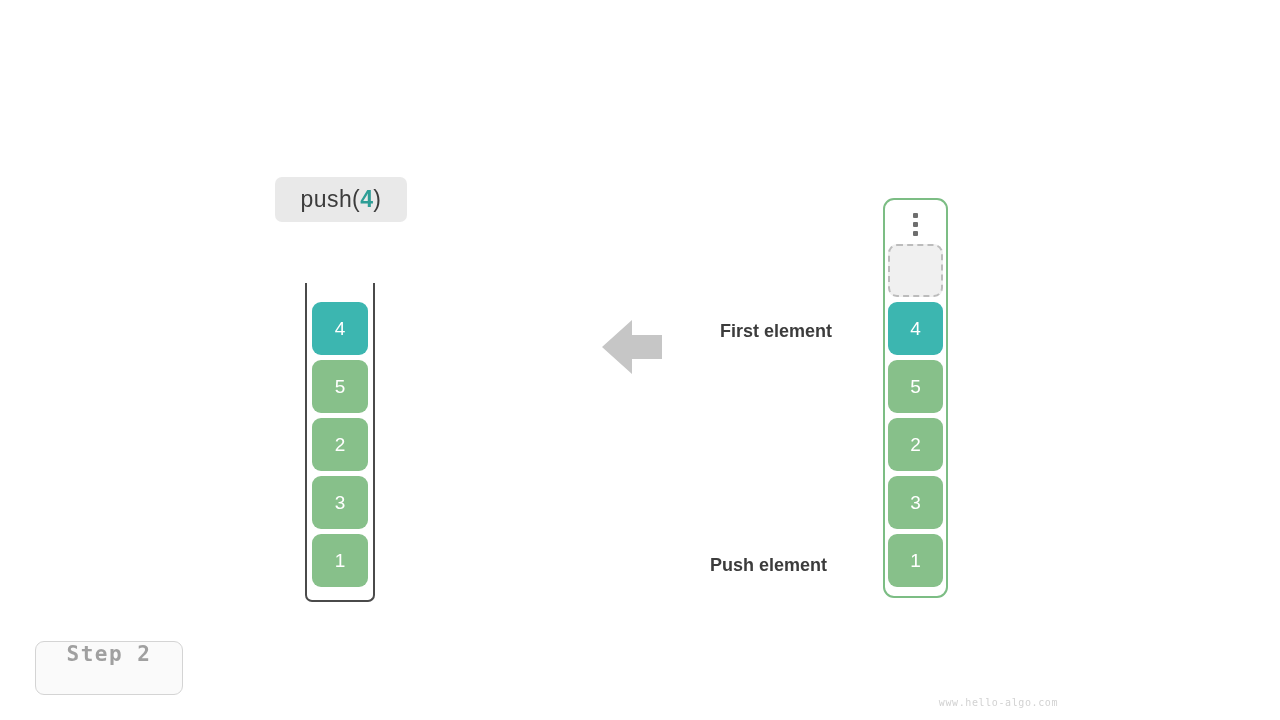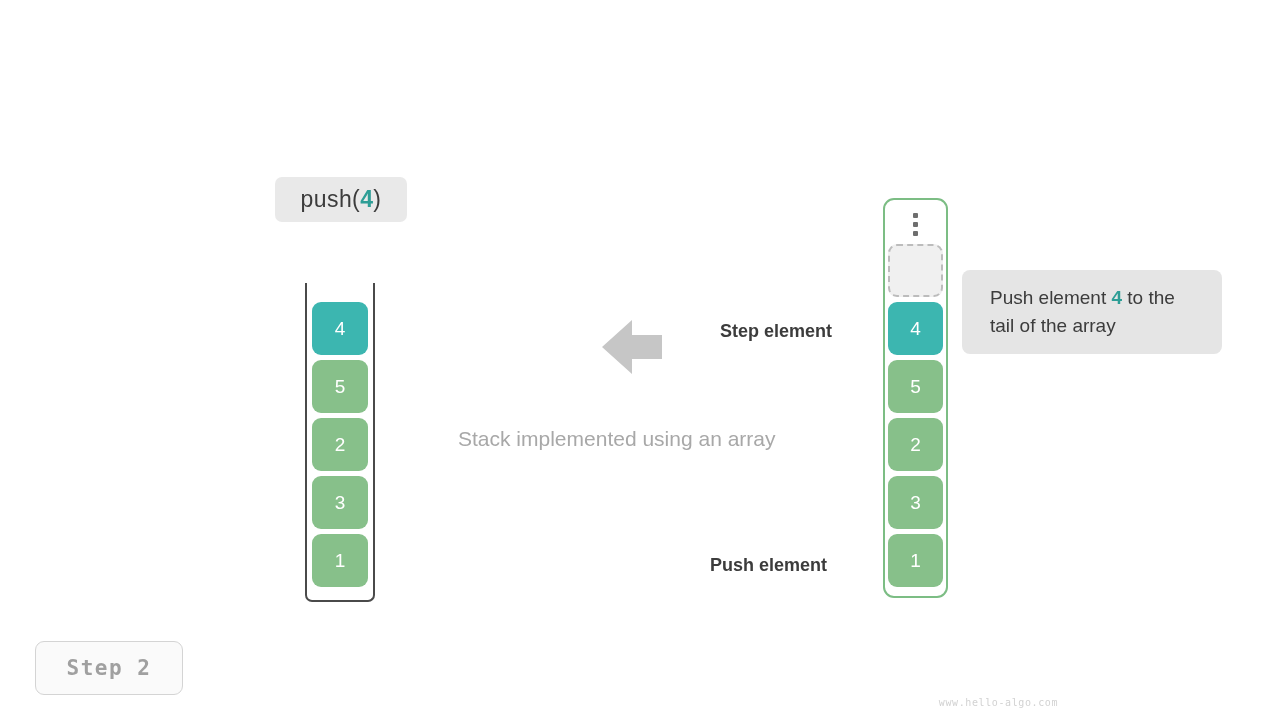--- a/index.html
+++ b/index.html
@@ -196,21 +196,20 @@
   .step-badge {
     position: absolute;
     left: 35px;
     top: 641px;
     width: 146px;
     height: 52px;
     border: 1.5px solid #d4d4d4;
     border-radius: 9px;
     background: #fafafa;
     display: flex;
-    align-items: center;
     justify-content: center;
     font-family: "DejaVu Sans Mono", monospace;
     font-size: 21px;
     font-weight: 700;
     color: #a0a0a0;
     letter-spacing: 1.5px;
   }
 
   
   .watermark {
@@ -246,29 +245,28 @@
       </div>
       <div class="cell green">
         <span>3</span>
       </div>
       <div class="cell green">
         <span>1</span>
       </div>
     </div>
   </div>
 
-  <div class="caption">Stack implemented using an array</div>
 
   <div class="arrow">
     <svg width="60" height="58" viewBox="0 0 60 58" xmlns="http://www.w3.org/2000/svg">
       <polygon points="0,29 30,2 30,17 60,17 60,41 30,41 30,56" fill="#c6c6c6"></polygon>
     </svg>
   </div>
 
-  <div class="anno anno-last">Step element</div>
+  <div class="anno anno-last">First element</div>
   <div class="anno anno-first">Push element</div>
 
   <div class="stack-right">
     <div class="frame"></div>
     <div class="inner">
       <div class="ellipsis-dots">
         <i></i>
         <i></i>
         <i></i>
       </div>
@@ -286,23 +284,20 @@
       </div>
       <div class="cell-r green">
         <span>3</span>
       </div>
       <div class="cell-r green">
         <span>1</span>
       </div>
     </div>
   </div>
 
-  <div class="tooltip">
-    <span>Push element </span><span class="accent">4</span><span> to the tail of the array</span>
-  </div>
 
   <div class="step-badge">
     <span>Step 2</span>
   </div>
 
   <div class="watermark">www.hello-algo.com</div>
 
 </div>
 
 </body></html>

